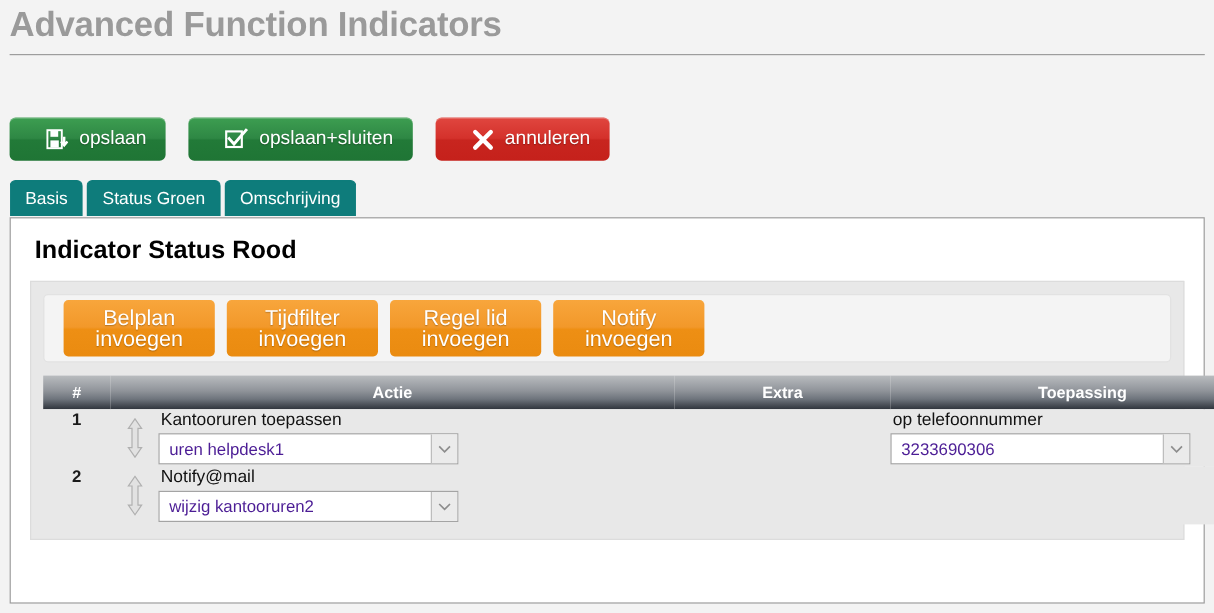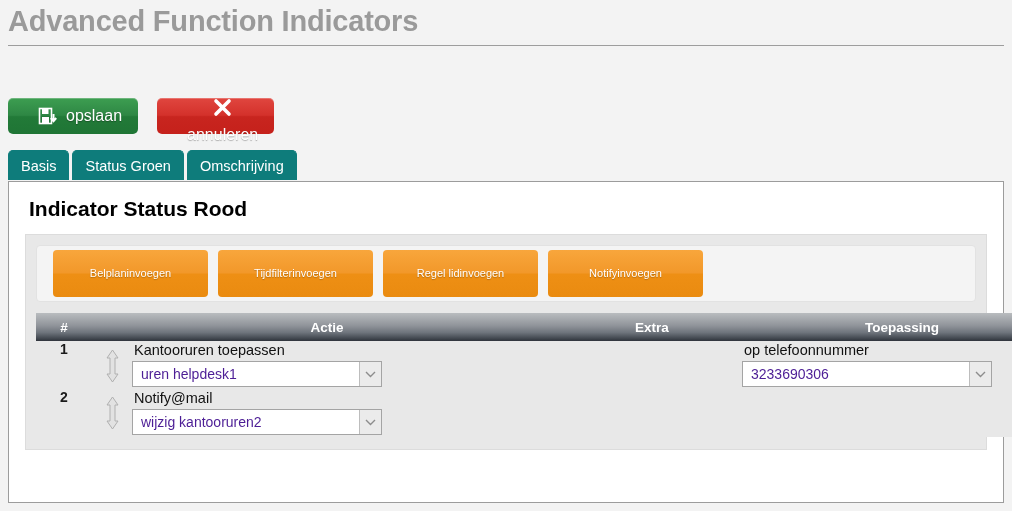--- a/index.html
+++ b/index.html
@@ -45,21 +45,20 @@
     cursor: pointer;
     text-shadow: 0 1px 1px rgba(0,0,0,.3);
   }
   .btn-green {
     background: linear-gradient(to bottom, #3d9e51 0%, #2e8744 48%, #227a38 52%, #1f7535 100%);
     box-shadow: inset 0 1px 0 rgba(255,255,255,.25);
   }
   .btn-red {
     background: linear-gradient(to bottom, #e0463f 0%, #d4312b 48%, #c8251f 52%, #c5211b 100%);
     box-shadow: inset 0 1px 0 rgba(255,255,255,.25);
-    flex-direction: column;
   }
   .btn svg { display: block; }
 
   
   .tabs {
     position: absolute;
     top: 150px; left: 8px;
     display: flex;
     align-items: flex-end;
     gap: 3px;
@@ -128,33 +127,33 @@
     align-items: center;
     padding: 0 9px 0 16px;
     gap: 10px;
   }
   .insertbar-label {
     font-size: 13.5px;
     color: #222222;
     flex: 1;
   }
   .btn-orange {
-    width: 155px;
+    width: 126px;
     height: 47px;
     border: none;
     border-radius: 4px;
     background: linear-gradient(to bottom, #f8a63c 0%, #f2982a 48%, #ee8f14 52%, #ea8b10 100%);
     color: #ffffff;
-    font-size: 11px;
+    font-size: 18px;
     line-height: 17px;
     text-align: center;
     cursor: pointer;
     text-shadow: 0 1px 1px rgba(0,0,0,.25);
     display: flex;
-    flex-direction: row;
+    flex-direction: column;
     justify-content: center;
     align-items: center;
   }
 
   
   table.rules {
     width: 100%;
     border-collapse: collapse;
     margin-top: 11px;
     table-layout: fixed;
@@ -243,20 +242,29 @@
       <svg width="19" height="19" viewBox="0 0 19 19">
         <rect x="1.5" y="1.5" width="12" height="15" fill="none" stroke="#ffffff" stroke-width="1.6"></rect>
         <rect x="4" y="2" width="6.5" height="5" fill="#ffffff"></rect>
         <rect x="4" y="10" width="7" height="6" fill="#ffffff"></rect>
         <path d="M15.5 7 L15.5 13 M12.8 11 L15.5 14.2 L18.2 11" stroke="#ffffff" stroke-width="2" fill="none"></path>
       </svg>
     </span>
     <span>opslaan</span>
   </button>
 
+  <button class="btn btn-green">
+    <span>
+      <svg width="20" height="20" viewBox="0 0 20 20">
+        <rect x="1.5" y="3.5" width="13" height="13" fill="none" stroke="#ffffff" stroke-width="1.8"></rect>
+        <path d="M4 9.5 L8 14 L18 2.5" stroke="#ffffff" stroke-width="2.4" fill="none" stroke-linecap="square"></path>
+      </svg>
+    </span>
+    <span>opslaan+sluiten</span>
+  </button>
 
   <button class="btn btn-red">
     <span>
       <svg width="19" height="19" viewBox="0 0 19 19">
         <path d="M3 3 L16 16 M16 3 L3 16" stroke="#ffffff" stroke-width="3.6" stroke-linecap="round"></path>
       </svg>
     </span>
     <span>annuleren</span>
   </button>
 

